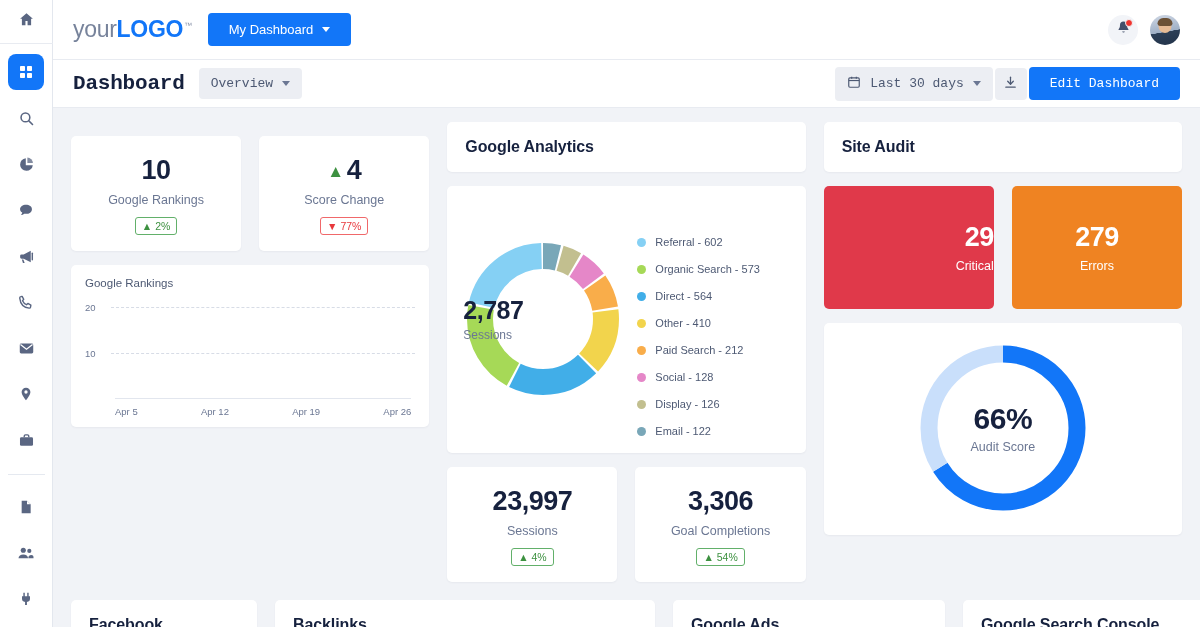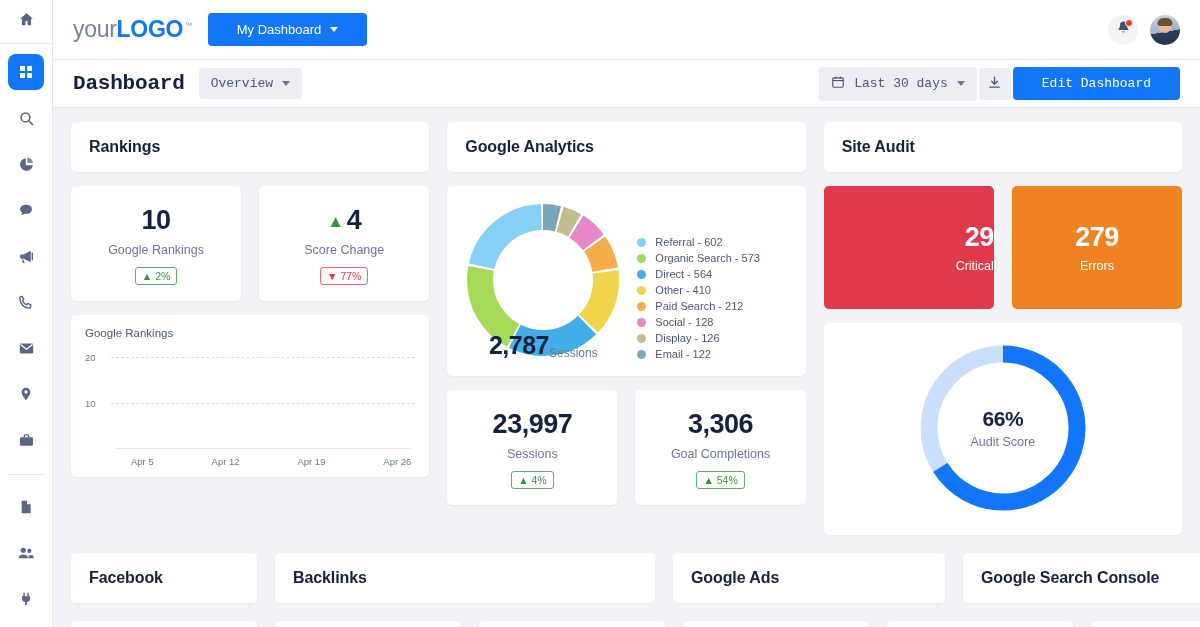--- a/index.html
+++ b/index.html
@@ -48,21 +48,21 @@
     display: flex; align-items: center;
     padding: 0 20px 0 20px;
     flex: 0 0 60px;
   }
   .logo { font-size: 23px; letter-spacing: -.3px; color: #77839b; font-weight: 400; position: relative; }
   .logo b { color: #1276f8; font-weight: 700; }
   .logo sup { font-size: 8px; color: #8d97ac; vertical-align: super; margin-left: 1px; }
   .btn-blue {
     background: #1276f8; color: #fff; border: 0;
     border-radius: 4px; font-size: 13px; font-family: inherit;
-    padding: 9px 29px; cursor: pointer; display: inline-flex; align-items: center; gap: 9px;
+    padding: 9px 21px; cursor: pointer; display: inline-flex; align-items: center; gap: 9px;
   }
   .btn-blue .caret { border-left: 4px solid transparent; border-right: 4px solid transparent; border-top: 5px solid #fff; display:inline-block; }
   .topbar-left { display: flex; align-items: center; gap: 16px; }
   .topbar-right { margin-left: auto; display: flex; align-items: center; gap: 12px; }
   .bell-wrap {
     width: 30px; height: 30px; border-radius: 50%;
     background: #f2f4f8; display: flex; align-items: center; justify-content: center;
     position: relative; cursor: pointer; color: #44506b;
   }
   .bell-dot { position: absolute; top: 4px; right: 5px; width: 8px; height: 8px; border-radius: 50%; background: #f0342e; border: 1.5px solid #f2f4f8; }
@@ -141,42 +141,42 @@
   .legend-row { display: flex; justify-content: center; gap: 13px; margin-top: 13px; }
   .legend-row .li { display: flex; align-items: center; gap: 5px; font-size: 9.5px; color: #5a6682; }
   .dot { width: 7px; height: 7px; border-radius: 50%; display: inline-block; }
   .plot { position: relative; height: 100px; margin-top: 10px; padding-left: 28px; }
   .ytick { position: absolute; left: 0; font-size: 9.5px; color: #6b7793; transform: translateY(-50%); }
   .gline { position: absolute; left: 26px; right: 0; height: 0; border-top: 1px dashed #d7dce6; }
   .bars { position: absolute; left: 30px; right: 4px; bottom: 0; height: 100%; display: flex; align-items: flex-end; justify-content: space-between; border-bottom: 1px solid #e2e6ee; }
   .bar { width: 13px; display: flex; flex-direction: column; justify-content: flex-end; }
   .seg { width: 100%; }
   .xaxis { display: flex; justify-content: space-between; padding: 7px 4px 0 30px; }
-  .xlab { font-size: 9.5px; color: #6b7793; margin-left: 16px; }
+  .xlab { font-size: 9.5px; color: #6b7793; }
 
   
   .ga-body { display: flex; align-items: center; padding: 14px 16px 16px; }
   .donut-wrap { position: relative; width: 160px; height: 160px; flex: 0 0 160px; }
-  .donut-center { position: absolute; inset: 0; display: flex; flex-direction: row; align-items: flex-end; justify-content: center; }
+  .donut-center { position: absolute; inset: 0; display: flex; flex-direction: column; align-items: flex-start; justify-content: center; }
   .donut-val { font-size: 25px; font-weight: 700; color: #16213e; letter-spacing: -.5px; }
   .donut-sub { font-size: 12px; color: #6b7793; margin-top: 3px; }
-  .ga-legend { margin-left: 14px; display: flex; flex-direction: column; gap: 4px; margin-top: 36px; }
+  .ga-legend { margin-left: 14px; display: flex; flex-direction: column; gap: 15px; margin-top: 36px; }
   .ga-legend .li { display: flex; align-items: center; gap: 9px; font-size: 11px; color: #4d5973; white-space: nowrap; }
   .ga-legend .dot { width: 9px; height: 9px; flex: 0 0 9px; }
 
   
   .audit2 { display: grid; grid-template-columns: 1fr 1fr; gap: 18px; margin-top: 14px; }
   .tile { border-radius: 5px; height: 123px; display: flex; flex-direction: column; align-items: center; justify-content: center; color: #fff; }
   .tile-val { font-size: 27px; font-weight: 700; letter-spacing: -.5px; }
   .tile-lab { font-size: 12.5px; margin-top: 6px; }
 
   .gauge-card { margin-top: 14px; padding: 16px 0 18px; display: flex; align-items: center; justify-content: center; }
   .gauge-wrap { position: relative; width: 178px; height: 178px; }
   .gauge-center { position: absolute; inset: 0; display: flex; flex-direction: column; align-items: center; justify-content: center; }
-  .gauge-val { font-size: 21px; font-weight: 700; color: #16213e; letter-spacing: -.5px; }
+  .gauge-val { font-size: 30px; font-weight: 700; color: #16213e; letter-spacing: -.5px; }
   .gauge-sub { font-size: 12.5px; color: #6b7793; margin-top: 4px; }
 
   .bottomrow { display: grid; grid-template-columns: 186px 380px 272px 326px; gap: 18px; margin-top: 18px; }
   .bottomrow2 { display: grid; grid-template-columns: 186px 186px 186px 186px 186px 186px; gap: 18px; margin-top: 18px; }
   .stub { background:#fff; border-radius:5px; height: 60px; box-shadow: 0 1px 2px rgba(30,40,70,.05); }
   .col { display: flex; flex-direction: column; }
 </style>
 </head>
 <body>
 
@@ -347,21 +347,20 @@
         <button class="btn-blue">
           <span>Edit Dashboard</span>
         </button>
       </div>
     </div>
 
     <main class="content">
       <div class="grid3">
 
         <section class="col">
-          <div class="panel-head">Rankings</div>
           <div class="sub2">
             <div class="card metric">
               <div class="metric-val">10</div>
               <div class="metric-label">Google Rankings</div>
               <div class="badge"><span>▲</span> <span>2%</span></div>
             </div>
             <div class="card metric">
               <div class="metric-val"><span class="tri">▲</span><span>4</span></div>
               <div class="metric-label">Score Change</div>
               <div class="badge down"><span>▼</span> <span>77%</span></div>

